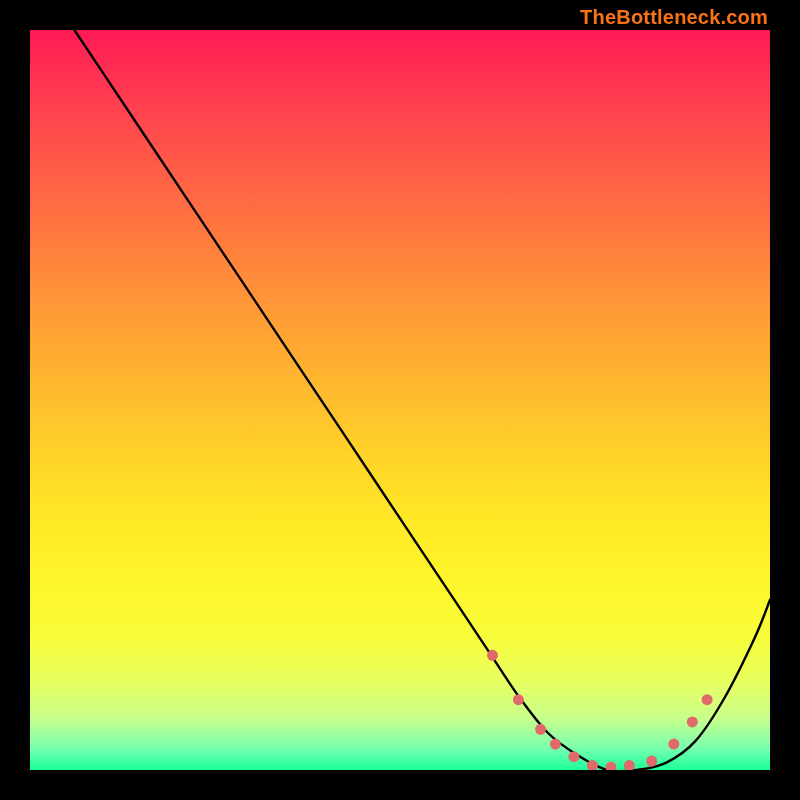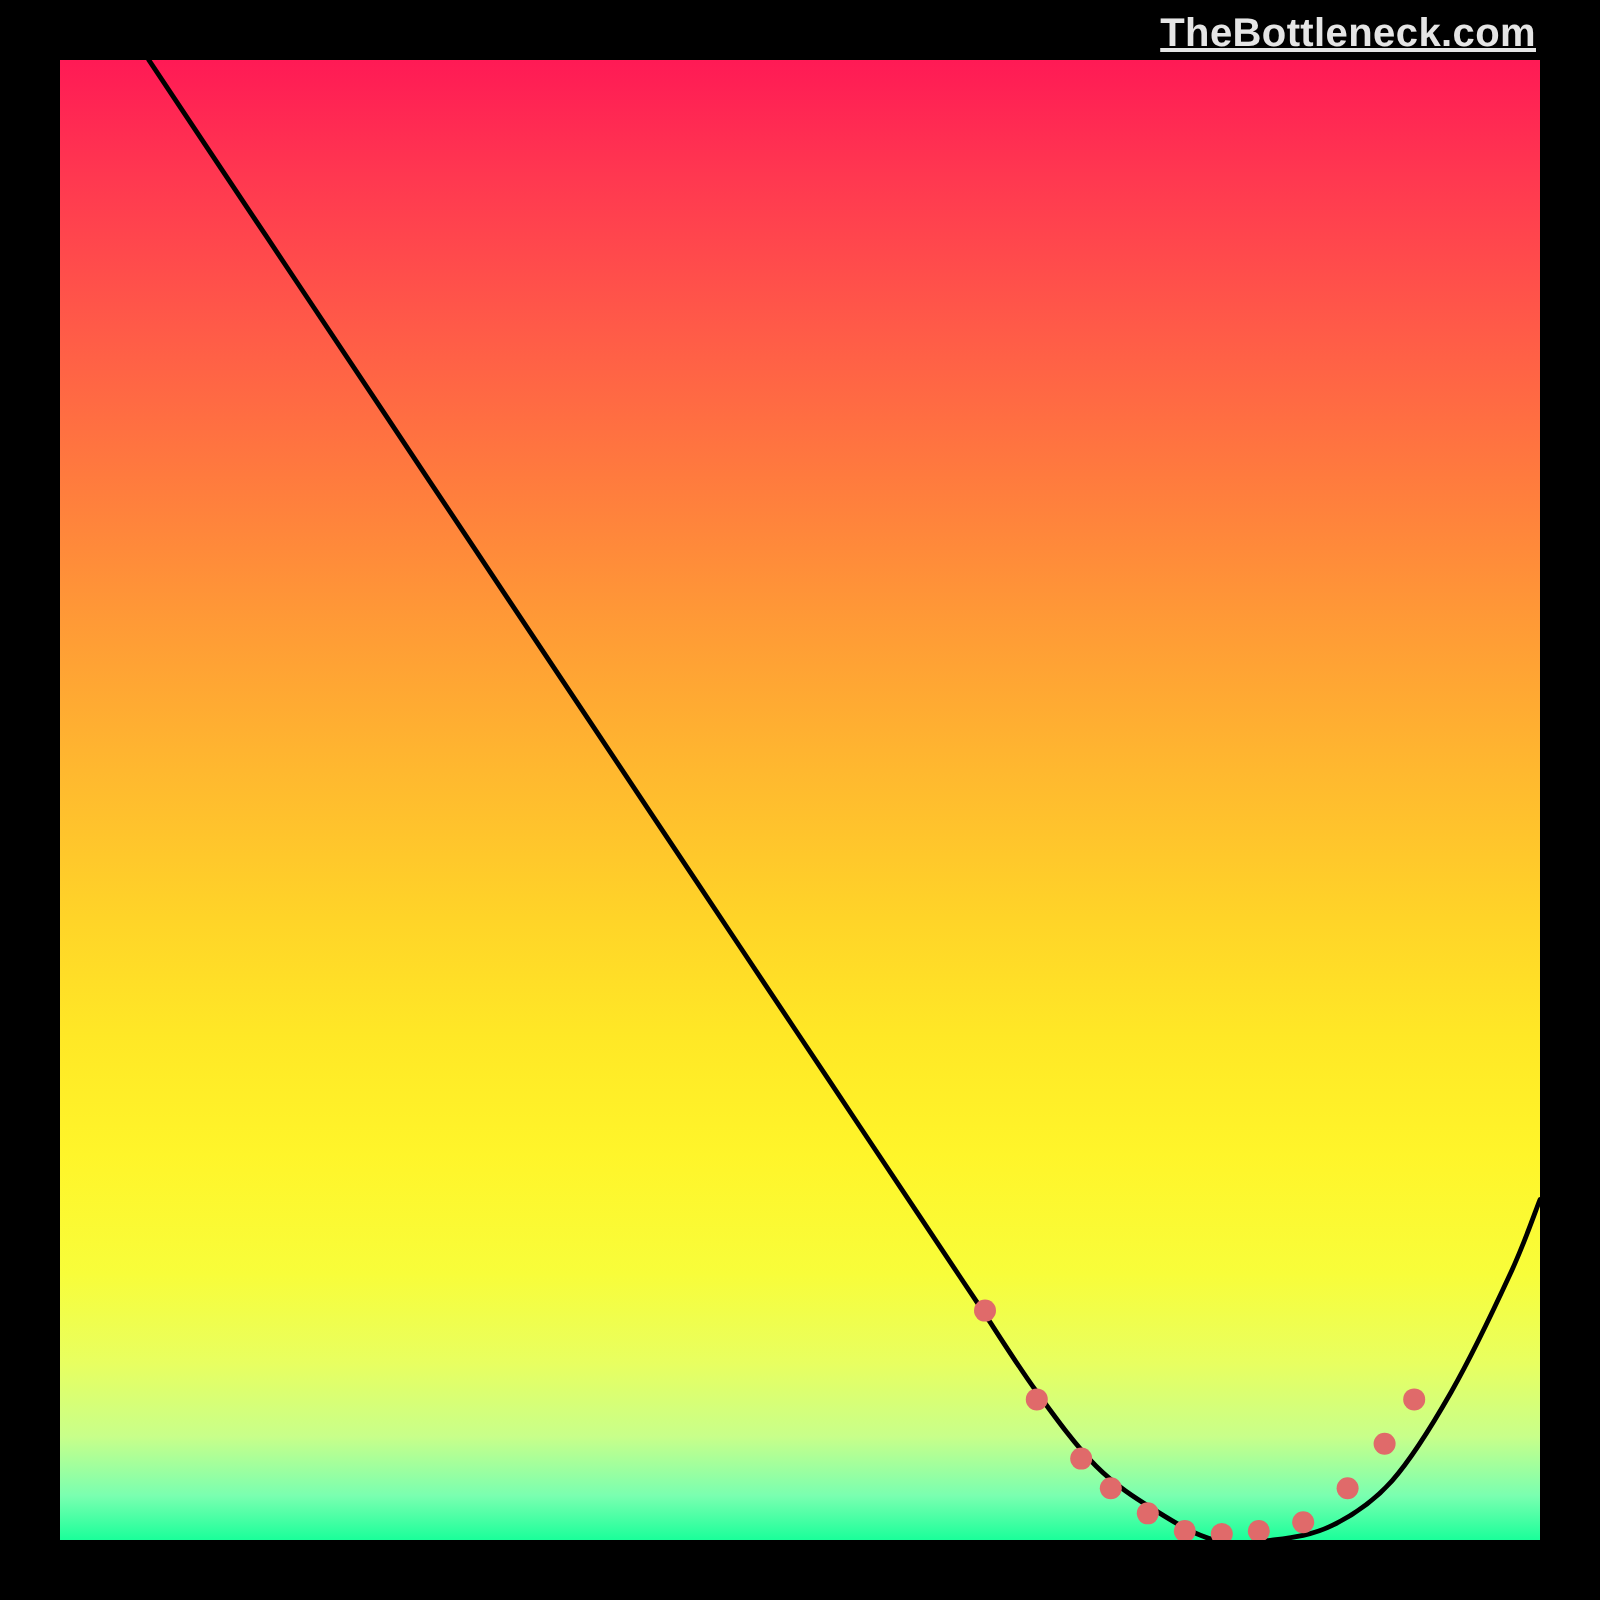--- a/index.html
+++ b/index.html
@@ -45,23 +45,22 @@
       #1aff9a 100%
     );
   }
   .watermark {
     position: absolute;
     top: 6px;
     right: 32px;
     font-family: Arial, Helvetica, sans-serif;
     font-size: 20px;
     font-weight: bold;
-    color: #e5e5e5;
+    color: #f97316;
     letter-spacing: 0.2px;
-    text-decoration: underline;
   }
   svg.curve {
     position: absolute;
     left: 0;
     top: 0;
     width: 740px;
     height: 740px;
   }
 </style>
 </head>

